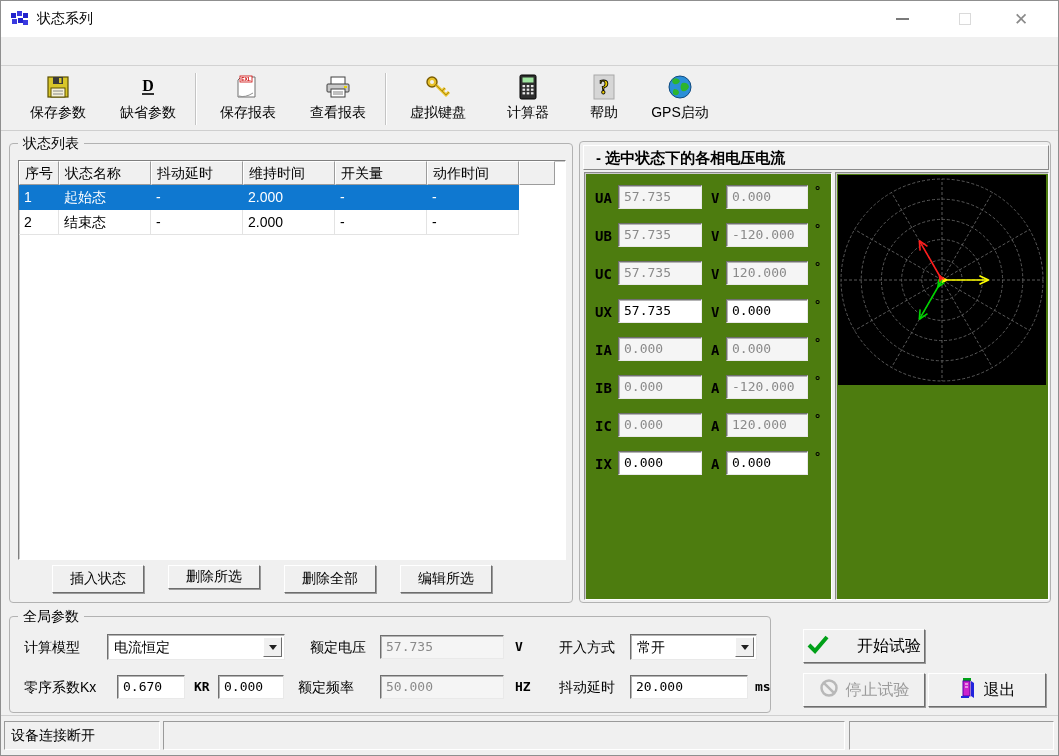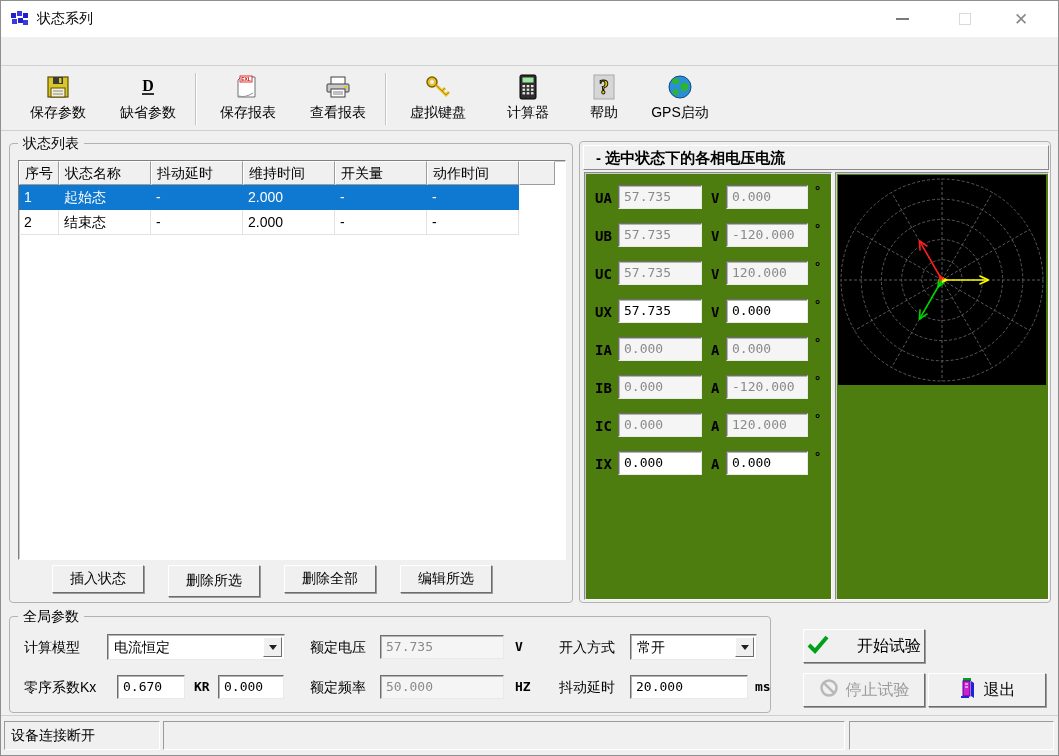--- a/index.html
+++ b/index.html
@@ -233,21 +233,21 @@
           <div class="lv-cell" style="width: 40px;">2</div>
           <div class="lv-cell" style="width: 92px;">结束态</div>
           <div class="lv-cell" style="width: 92px;">-</div>
           <div class="lv-cell" style="width: 92px;">2.000</div>
           <div class="lv-cell" style="width: 92px;">-</div>
           <div class="lv-cell" style="width: 92px;">-</div>
         </div>
       </div>
     <div id="state-buttons">
         <div class="btn3d" style="left: 42px; top: 421px; width: 92px; height: 28px;">插入状态</div>
-        <div class="btn3d" style="left: 158px; top: 421px; width: 92px; height: 32px;">删除所选</div>
+        <div class="btn3d" style="left: 158px; top: 421px; width: 92px; height: 24px;">删除所选</div>
         <div class="btn3d" style="left: 274px; top: 421px; width: 92px; height: 28px;">删除全部</div>
         <div class="btn3d" style="left: 390px; top: 421px; width: 92px; height: 28px;">编辑所选</div>
       </div>
   </div>
 
   <div class="groupbox" style="left:578px;top:140px;width:472px;height:462px;">
     <div class="panel-header">- 选中状态下的各相电压电流</div>
     <div class="subpanel" style="left:4px;top:30px;width:248px;height:428px;" id="phase-fields">
         <div class="phase-row" style="top: 12px;">
           <span class="phase-label">UA</span>
@@ -368,21 +368,21 @@
       <span class="combo-btn">
           <span class="combo-arrow"></span>
         </span>
     </div>
 
     <span class="gp-label" style="left:14px;top:62px;">零序系数Kx</span>
     <div class="edit" style="left:107px;top:58px;width:68px;height:24px;">0.670</div>
     <span class="gp-label" style="left:184px;top:62px;font-family:'DejaVu Sans Mono',monospace;font-weight:bold;font-size:13px;">KR</span>
     <div class="edit" style="left:208px;top:58px;width:66px;height:24px;">0.000</div>
 
-    <span class="gp-label" style="left:300px;top:62px;">额定频率</span>
+    <span class="gp-label" style="left:288px;top:62px;">额定频率</span>
     <div class="edit disabled" style="left:370px;top:58px;width:124px;height:24px;">50.000</div>
     <span class="gp-unit" style="left:505px;top:62px;">HZ</span>
 
     <span class="gp-label" style="left:549px;top:62px;">抖动延时</span>
     <div class="edit" style="left:620px;top:58px;width:118px;height:24px;">20.000</div>
     <span class="gp-unit" style="left:745px;top:62px;">ms</span>
   </div>
 
   <div class="btn3d bigbtn" style="left:802px;top:628px;width:122px;height:34px;gap:28px;">
     <span>

